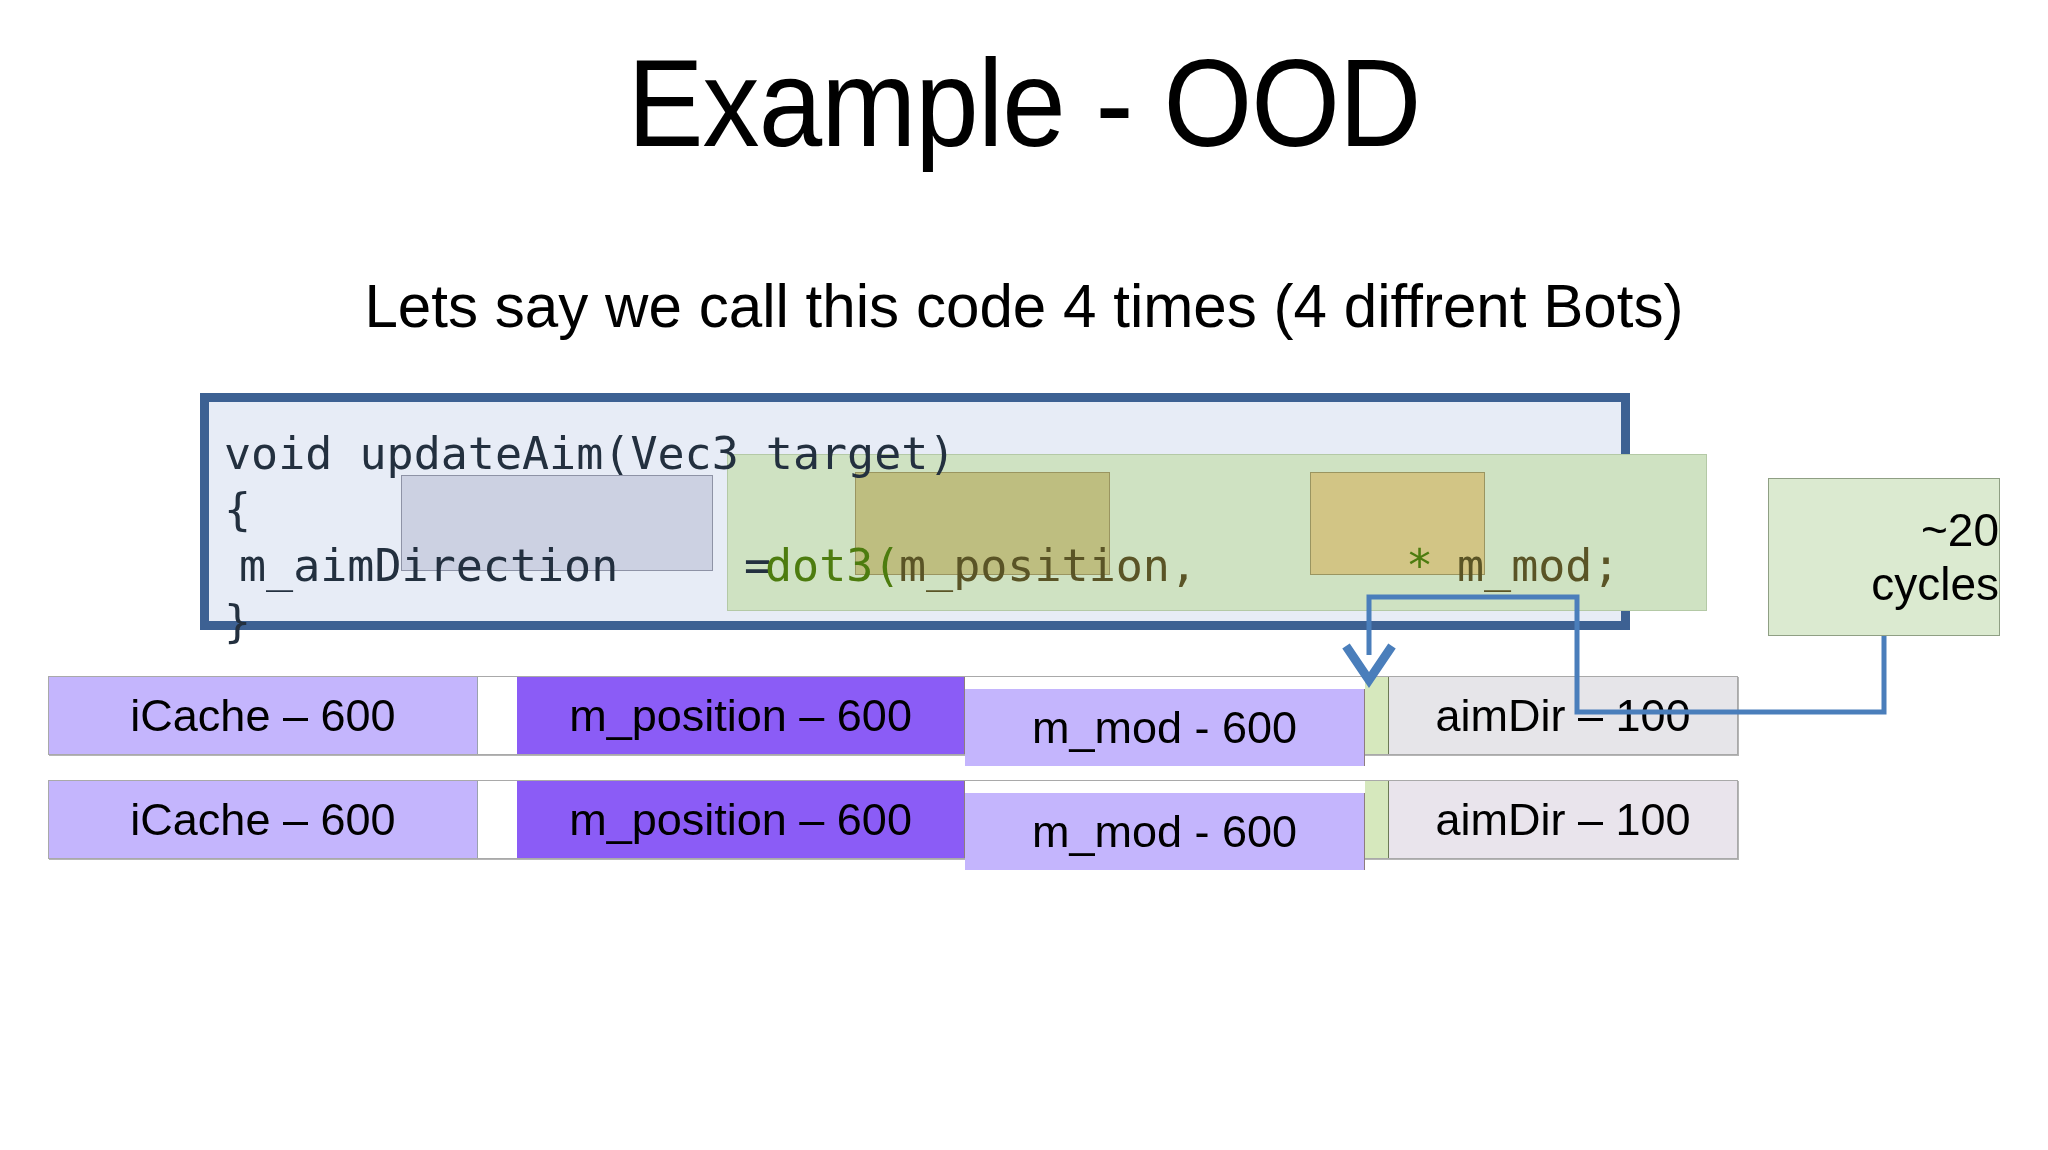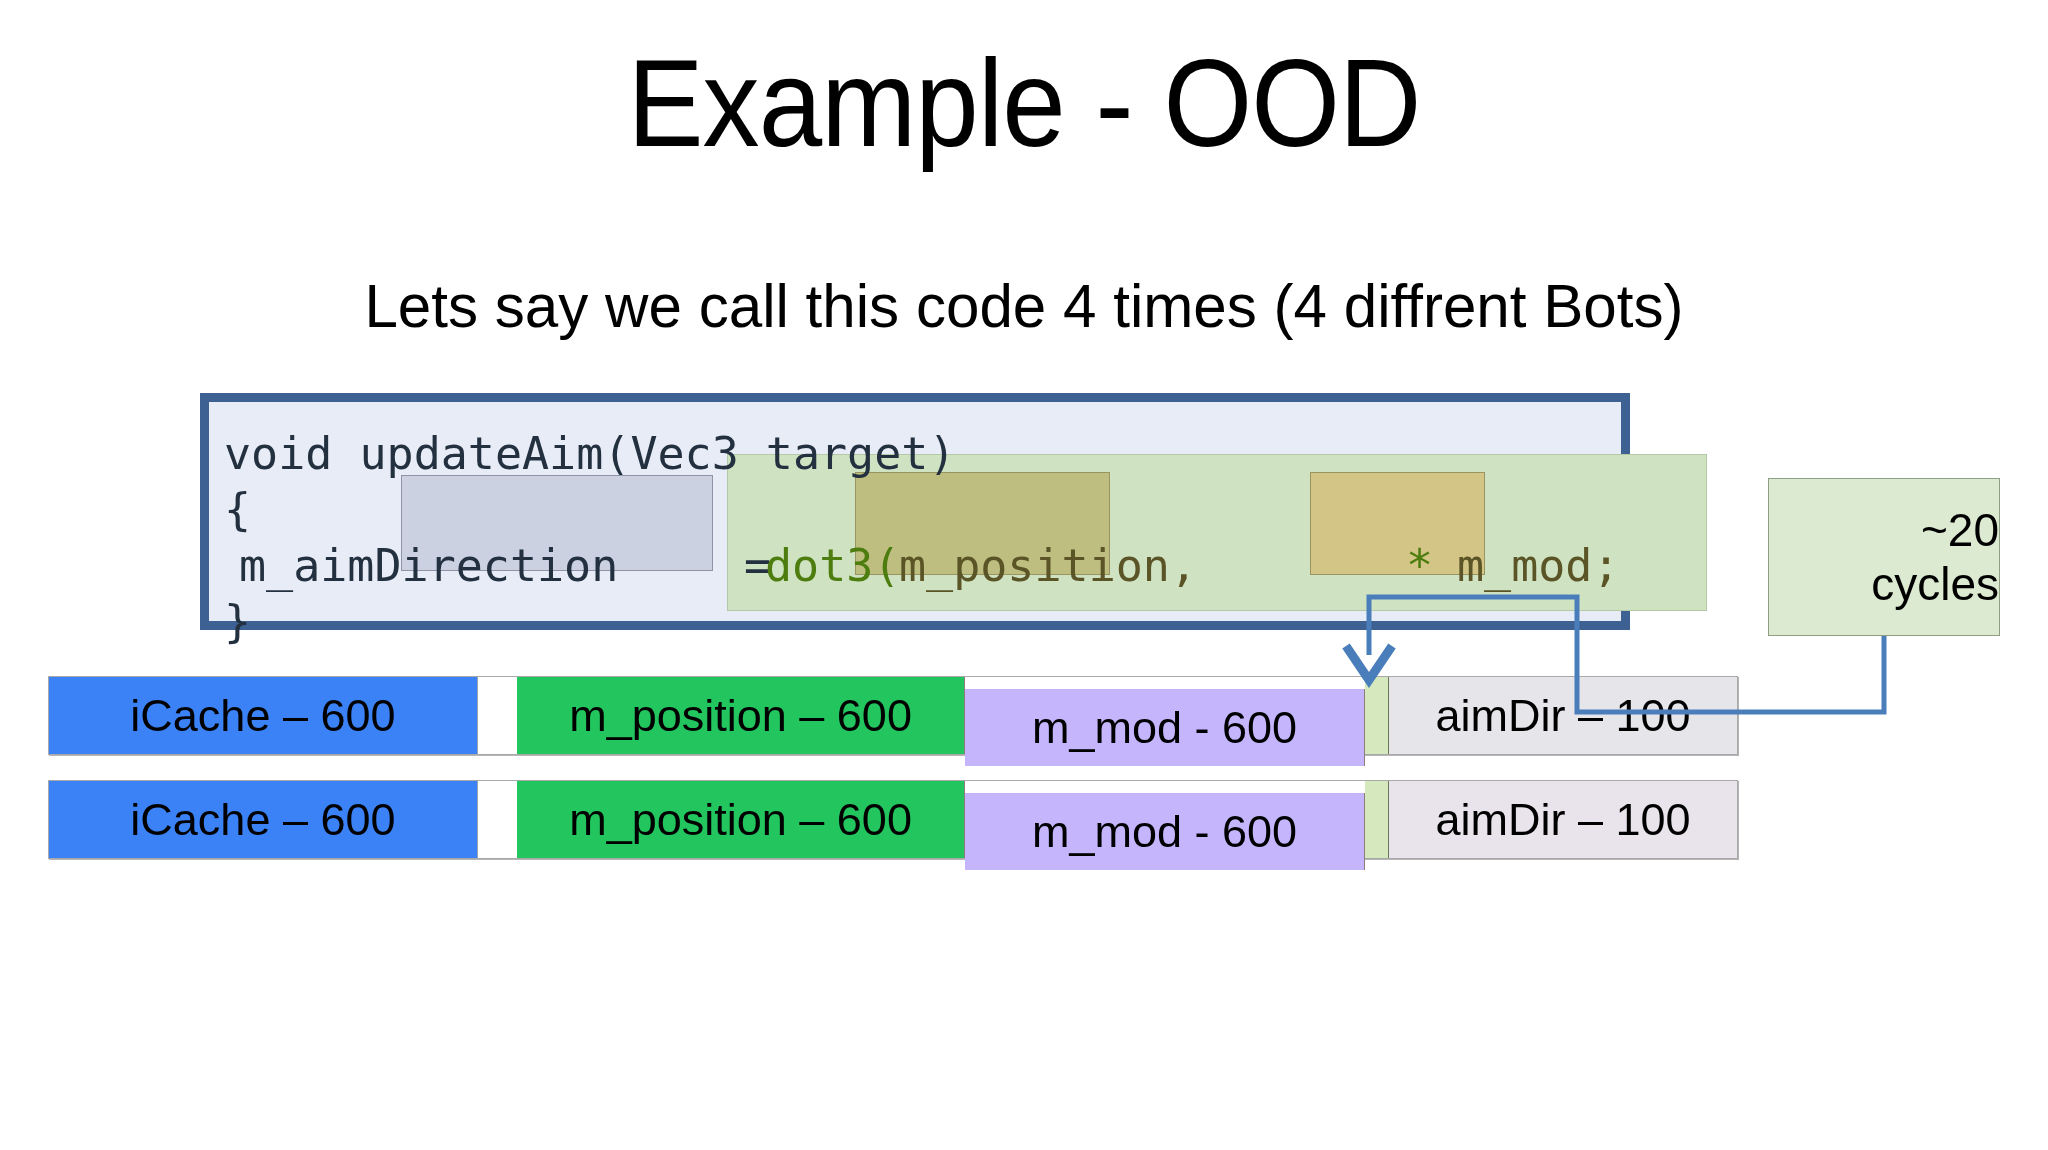--- a/index.html
+++ b/index.html
@@ -185,22 +185,22 @@
     align-items: center;
     justify-content: center;
     font-size: 45px;
     color: #000000;
     border-right: 1px solid #8d7d7d;
     white-space: nowrap;
     overflow: hidden;
   }
   .seg:last-child { border-right: none; text-align: center; }
 
-  .seg-icache    { background: #3b82f6; border-right-color: #9aa2ae; }
-  .seg-mposition { background: #22c55e; margin-left: 39px; }
+  .seg-icache    { background: #c4b5fd; border-right-color: #9aa2ae; }
+  .seg-mposition { background: #8b5cf6; margin-left: 39px; }
   .seg-mmod      { background: #c4b5fd; margin-top: 12px; }
   .seg-gap       { background: #d6e8bd; border-right-color: #6b7a55; }
   .seg-aimdir-1  { background: #e6e5e9; }
   .seg-aimdir-2  { background: #e9e4ec; }
 
   
   #connector {
     position: absolute;
     left: 0; top: 0;
     width: 2048px;

